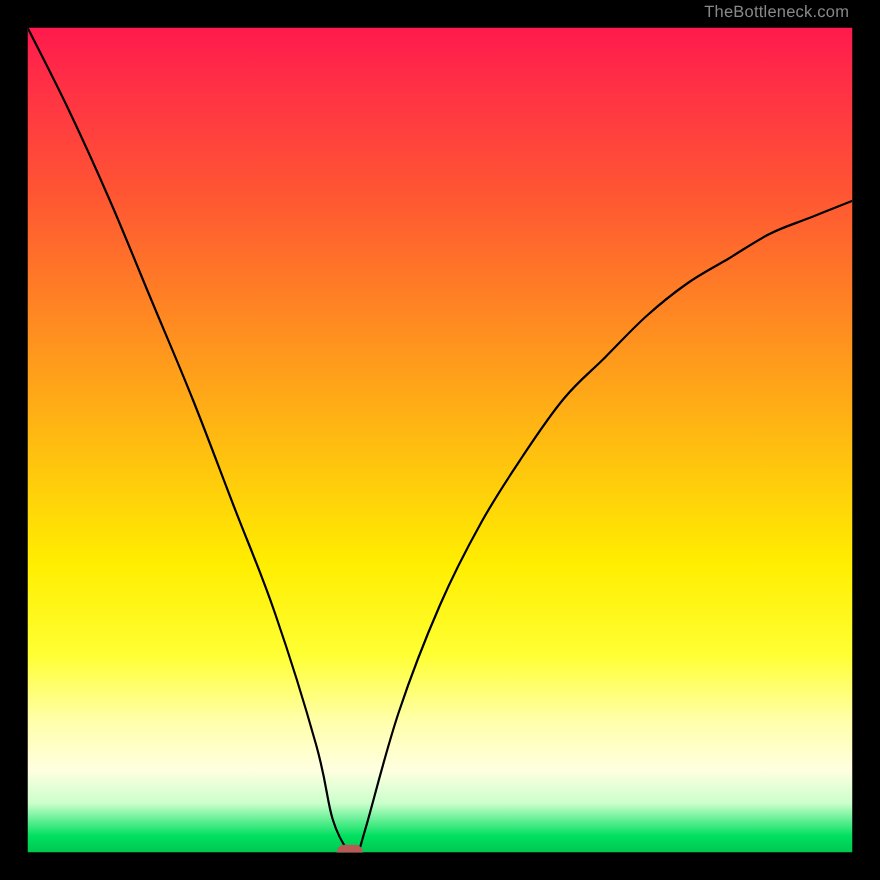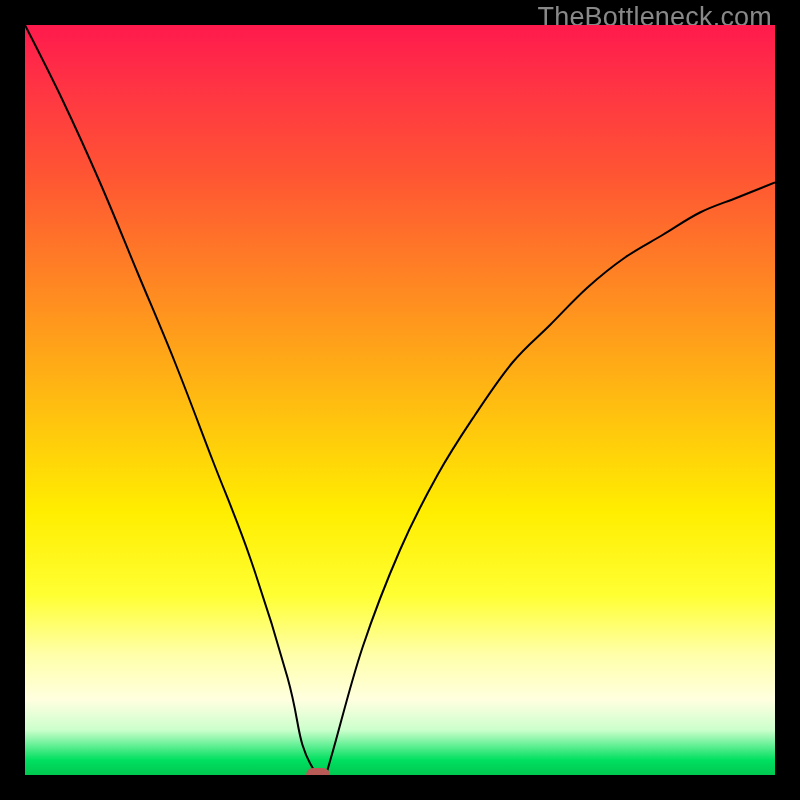--- a/index.html
+++ b/index.html
@@ -58,21 +58,21 @@
     height: 14px;
     background: #b85a55;
     border-radius: 7px;
     transform: translate(-50%, -50%);
   }
   .attribution {
     position: absolute;
     top: 2px;
     right: 28px;
     color: #888;
-    font-size: 27px;
+    font-size: 15px;
     font-weight: 500;
     letter-spacing: 0.2px;
   }
 </style>
 </head>
 <body>
 
 <div class="frame">
 
   <div class="attribution">TheBottleneck.com</div>

